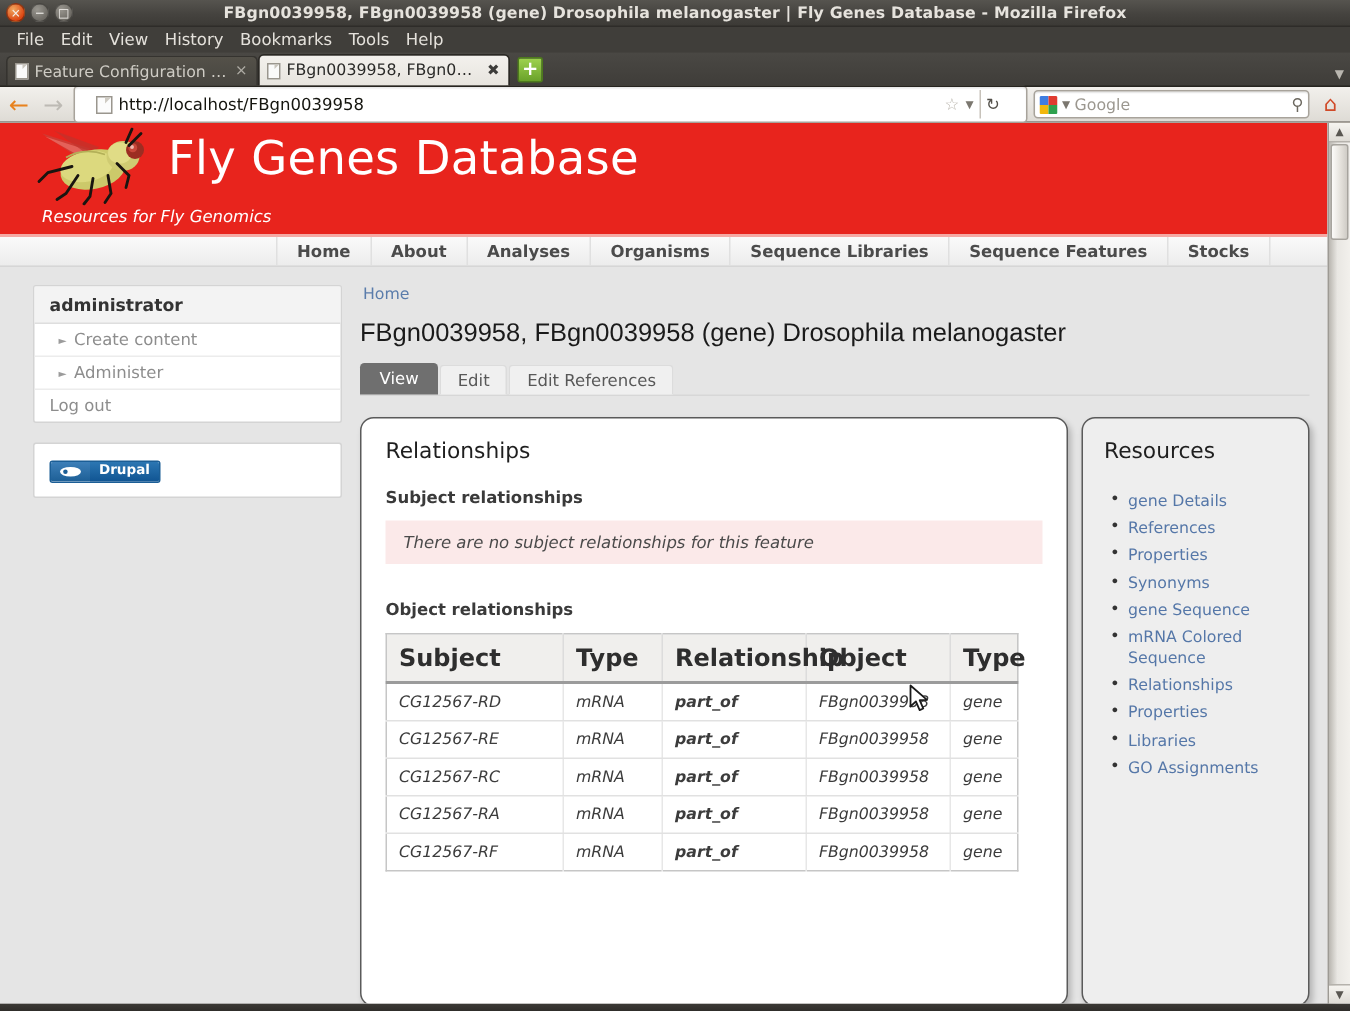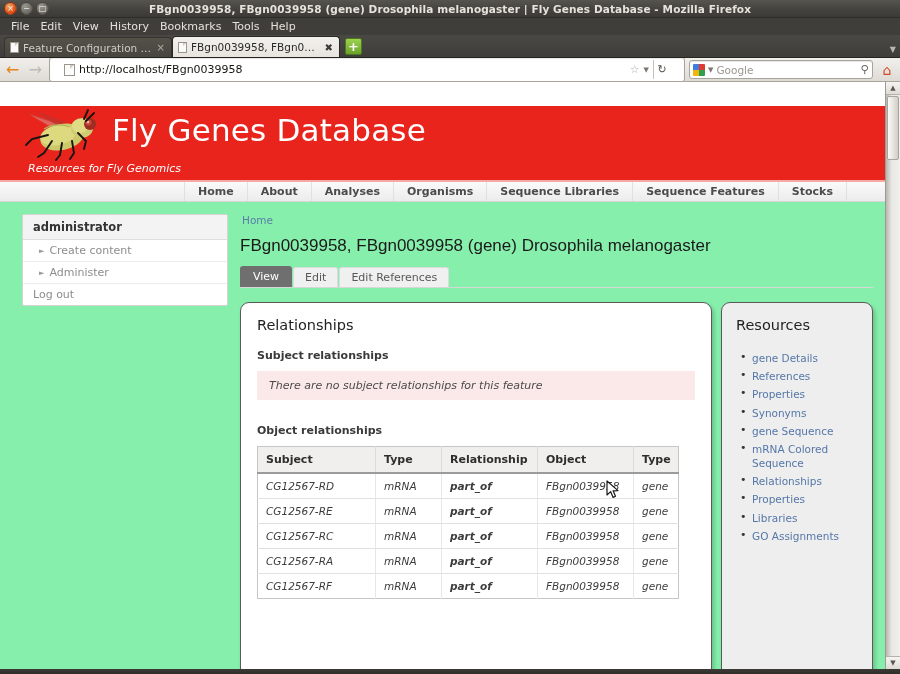--- a/index.html
+++ b/index.html
@@ -169,22 +169,21 @@
   }
 
   
   #viewport {
     flex: 1; position: relative; overflow: hidden;
     background: #ffffff;
     display: flex;
   }
   #page {
     flex: 1; min-width: 0; position: relative; overflow: hidden;
-    background: #86efac;
-    margin-top: 24px;
+    background: #e5e5e5;
   }
 
   
   #banner {
     height: 74px; position: relative;
     background: #e8241d;
     padding-left: 10px;
   }
   #logo-fly {
     position: absolute; left: 22px; top: 3px;
@@ -311,21 +310,21 @@
   }
 
   
   table.rel {
     border-collapse: collapse; width: 422px;
     border: 1px solid #c6c6c6;
     table-layout: fixed;
   }
   table.rel th {
     background: #f0efed; color: #2e2e2e;
-    font-size: 11px; font-weight: bold; text-align: left;
+    font-size: 16px; font-weight: bold; text-align: left;
     padding: 6px 8px;
     border-bottom: 2px solid #9b9b9b;
     border-right: 1px solid #dcdcdc;
   }
   table.rel th:last-child { border-right: none; }
   table.rel td {
     font-size: 10.5px; color: #3c3c3c;
     padding: 6px 8px;
     border-bottom: 1px solid #e1e1e1;
     border-right: 1px solid #e7e7e7;
@@ -511,20 +510,33 @@
             </div>
             <div class="sb-item nested">
               <span class="tri">►</span>
               <span>Administer</span>
             </div>
             <div class="sb-item">
               <span>Log out</span>
             </div>
           </div>
 
+          <div class="sb-block">
+            <div class="sb-badge-wrap">
+              <span class="drupal-badge">
+                <span class="dbi">
+                  <svg width="16" height="9" viewBox="0 0 16 9">
+                      <ellipse cx="8" cy="4.5" rx="7" ry="3.2" fill="#fff"></ellipse>
+                      <circle cx="4.6" cy="4.5" r="1.5" fill="#1d5f96"></circle>
+                    </svg>
+                </span>
+                <span class="dbt">Drupal</span>
+              </span>
+            </div>
+          </div>
         </div>
 
         <div id="content">
           <div id="breadcrumb">
             <span>Home</span>
           </div>
           <div id="pagetitle">FBgn0039958, FBgn0039958 (gene) Drosophila melanogaster</div>
 
           <div id="ptabs">
             <div class="ptab sel">View</div>

